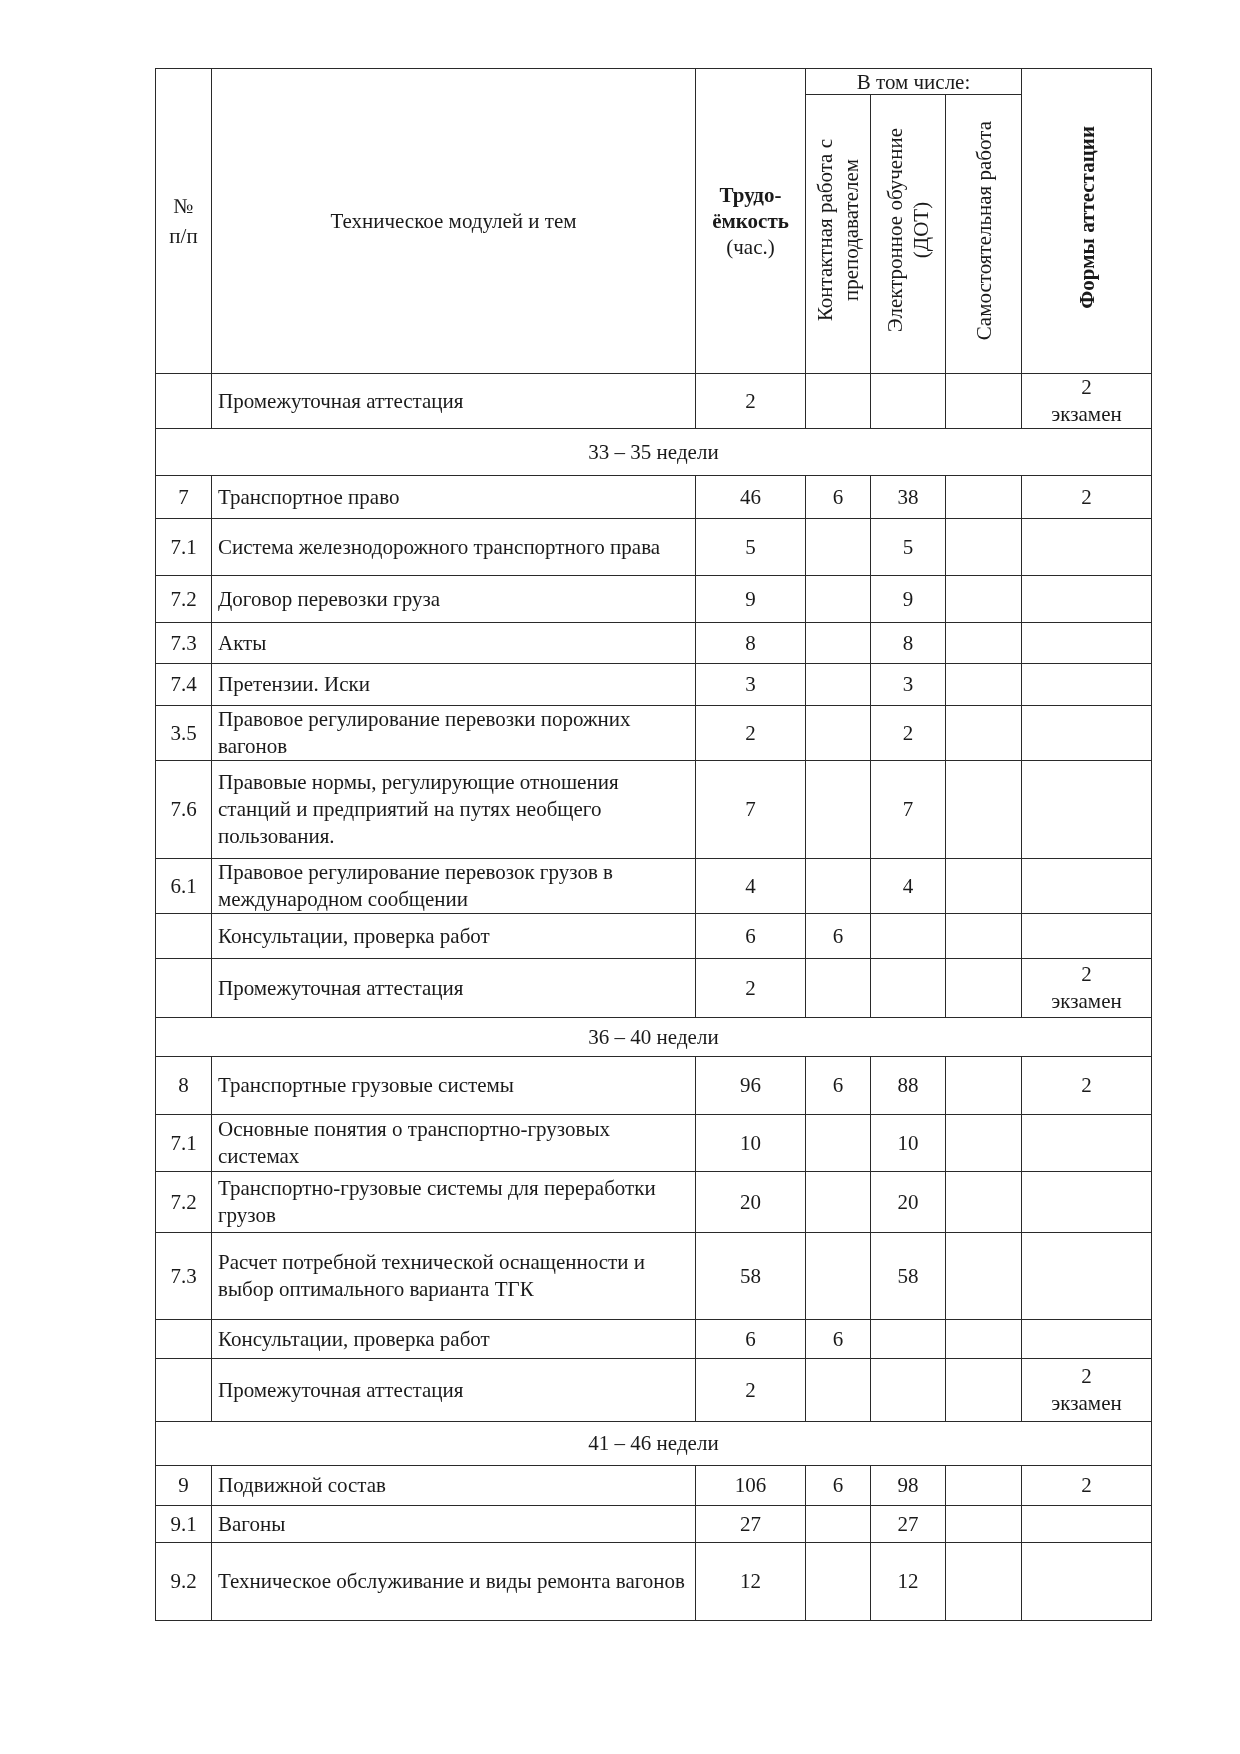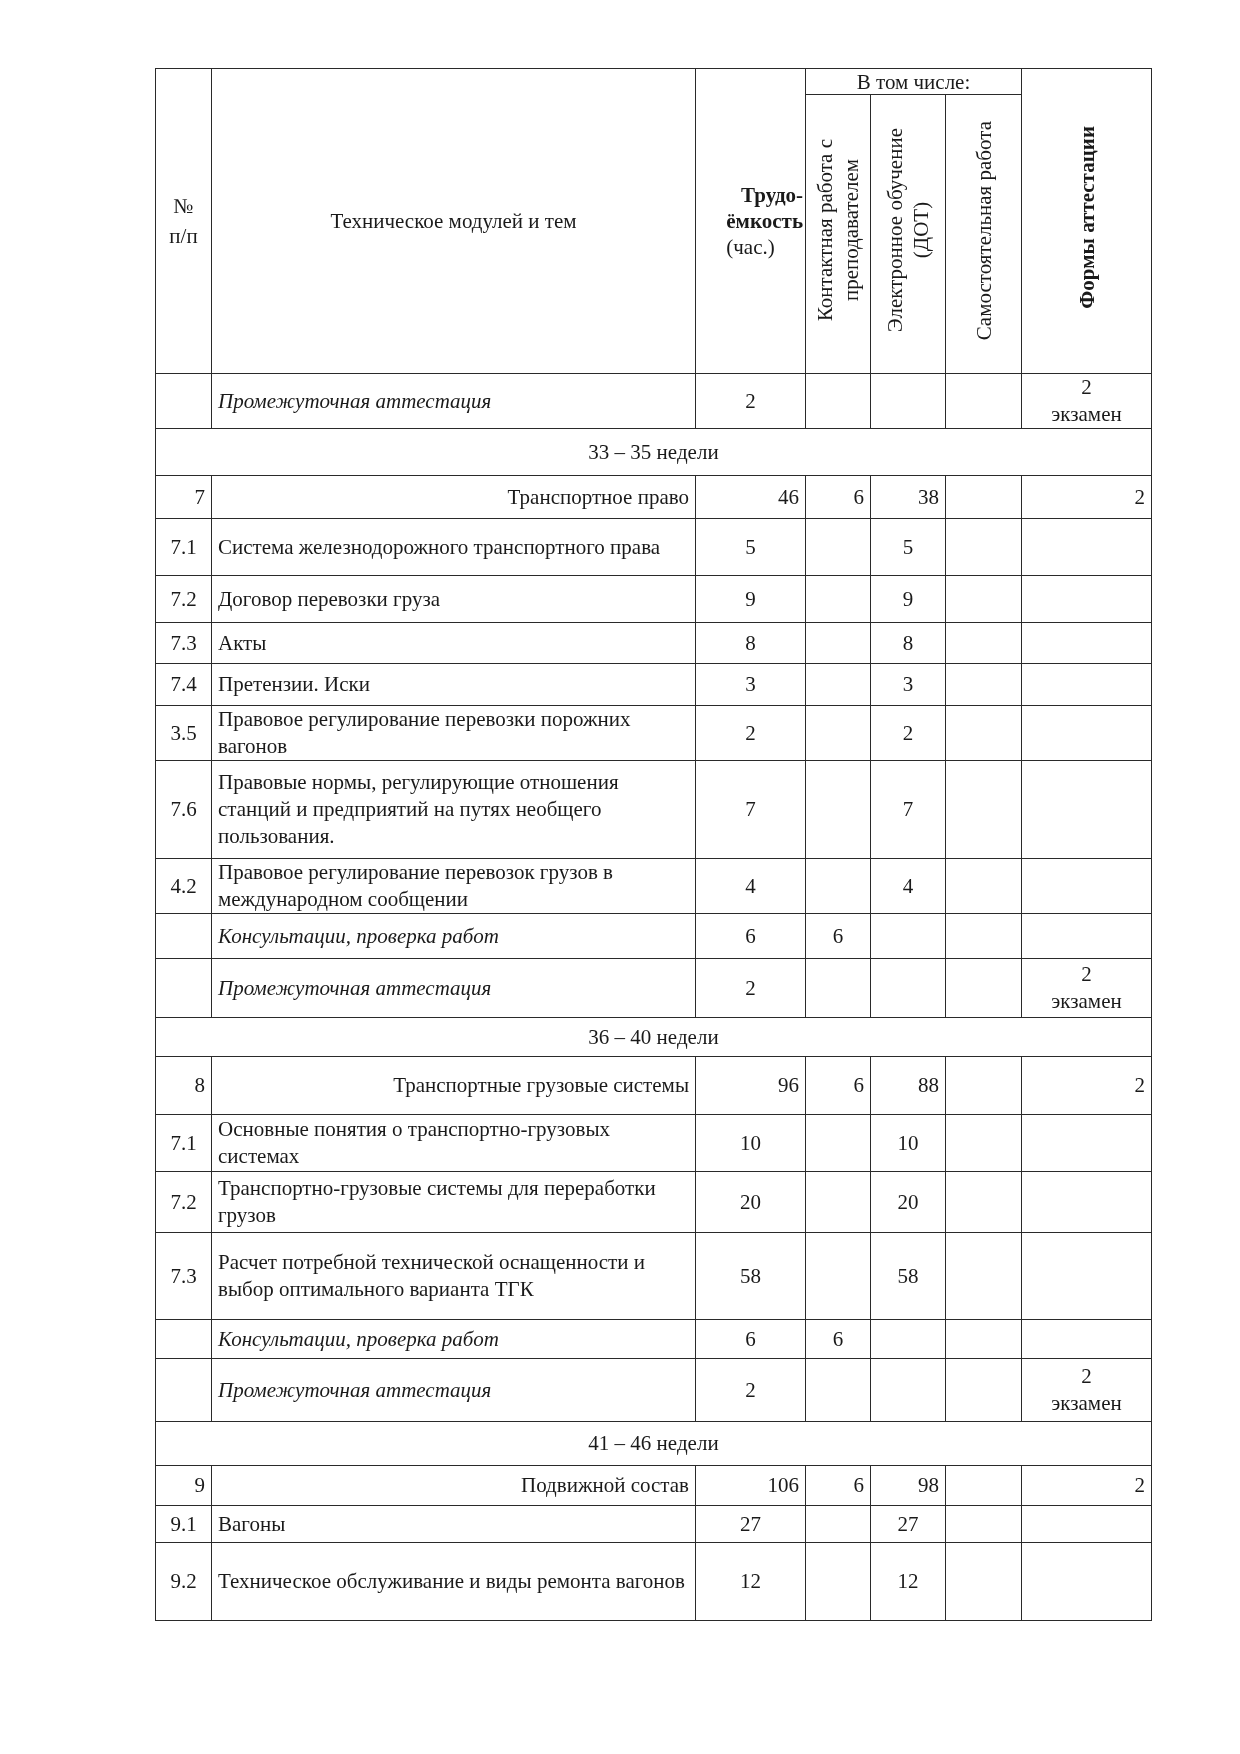--- a/index.html
+++ b/index.html
@@ -21,22 +21,22 @@
   .c-num { text-align: center; }
   .c-name { text-align: left; }
   .c-val { text-align: center; }
   .hdr-bold { font-weight: bold; }
   .vert {
     writing-mode: vertical-rl; transform: rotate(180deg);
     display: inline-block; text-align: center; white-space: pre-line;
     font-size: 21px; line-height: 26px;
   }
   .vert.bold { font-weight: bold; }
-  .italic { font-style: italic; }
-  .bold { font-weight: bold; text-align: right; }
+  .italic { }
+  .bold { font-weight: bold; }
   .week td { text-align: center; font-weight: bold; }
   .attest-form { line-height: 24px; }
   .attest-form span { display: block; }
 </style>
 </head>
 <body>
 
 <table class="plan">
   <colgroup>
     <col style="width:56px">
@@ -159,21 +159,21 @@
       <td class="c-num">7.6</td>
       <td class="c-name">Правовые нормы, регулирующие отношения станций и предприятий на путях необщего пользования.</td>
       <td class="c-val">7</td>
       <td class="c-val"></td>
       <td class="c-val">7</td>
       <td class="c-val"></td>
       <td class="c-val"></td>
     </tr>
 
     <tr style="height:53px">
-      <td class="c-num">4.2</td>
+      <td class="c-num">6.1</td>
       <td class="c-name">Правовое регулирование перевозок грузов в международном сообщении</td>
       <td class="c-val">4</td>
       <td class="c-val"></td>
       <td class="c-val">4</td>
       <td class="c-val"></td>
       <td class="c-val"></td>
     </tr>
 
     <tr style="height:45px">
       <td class="c-num"></td>

